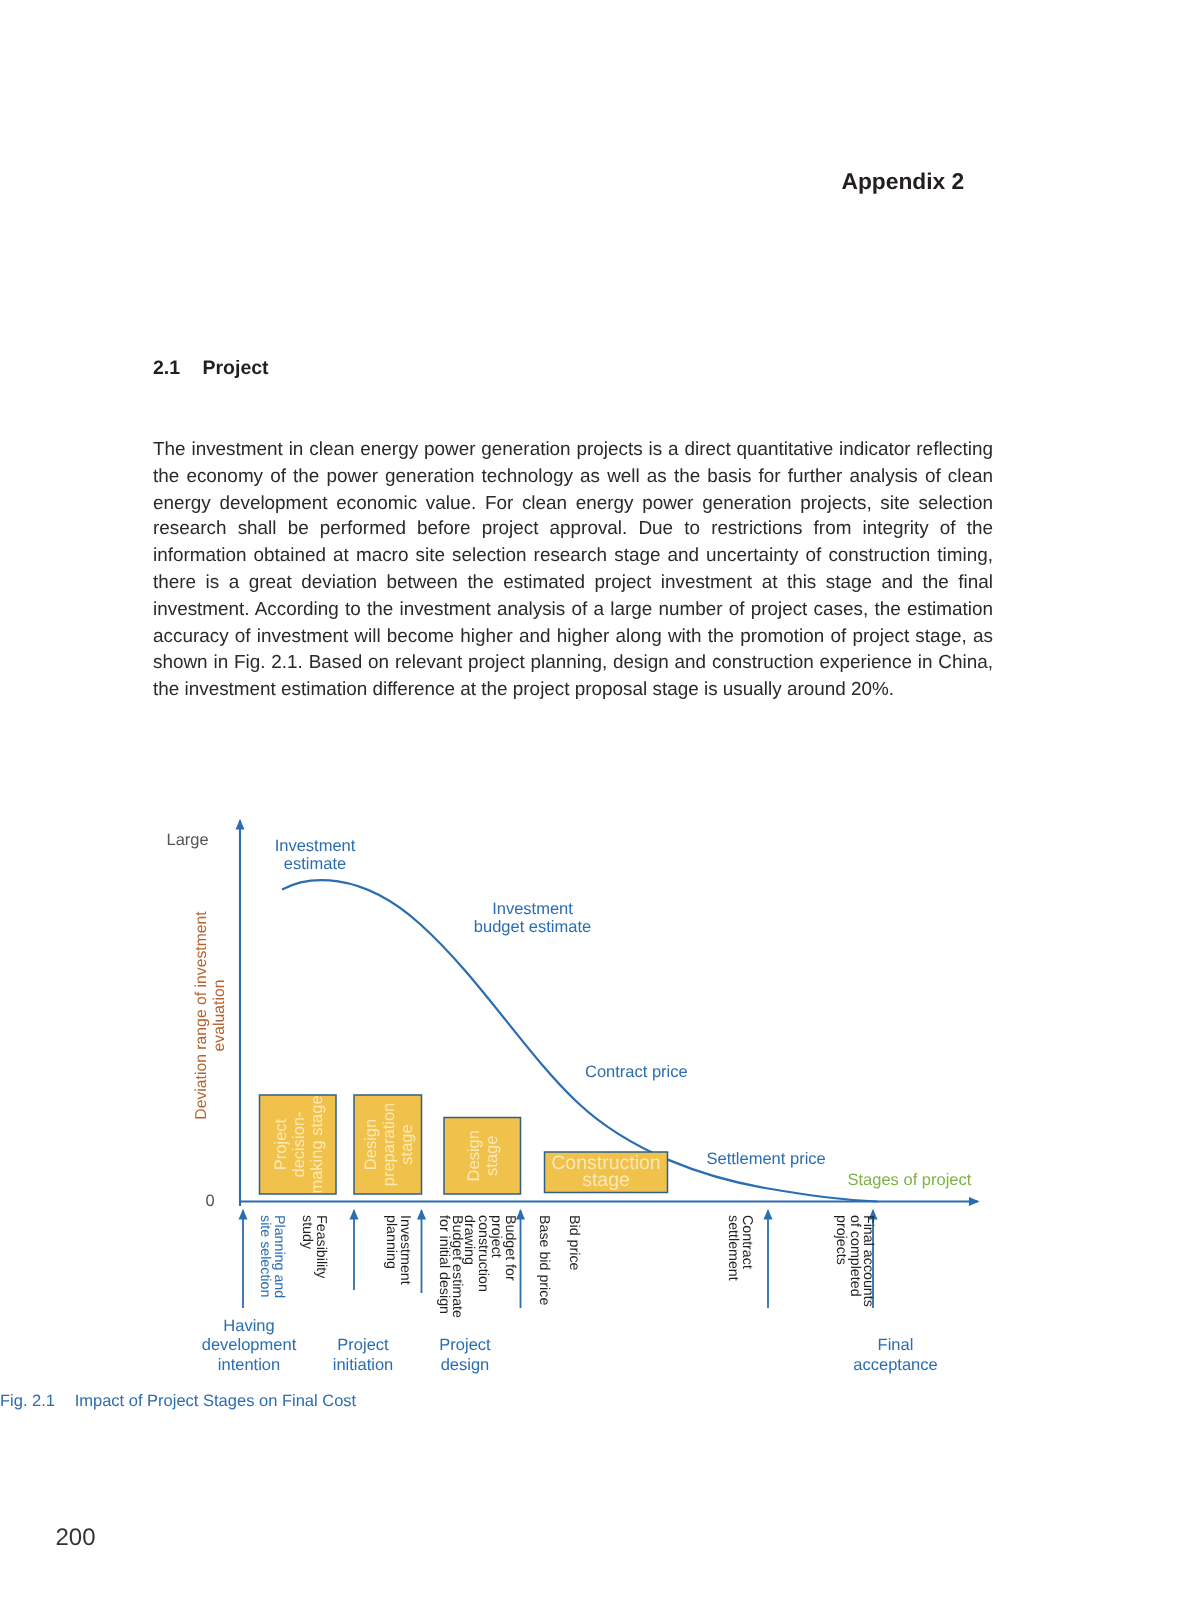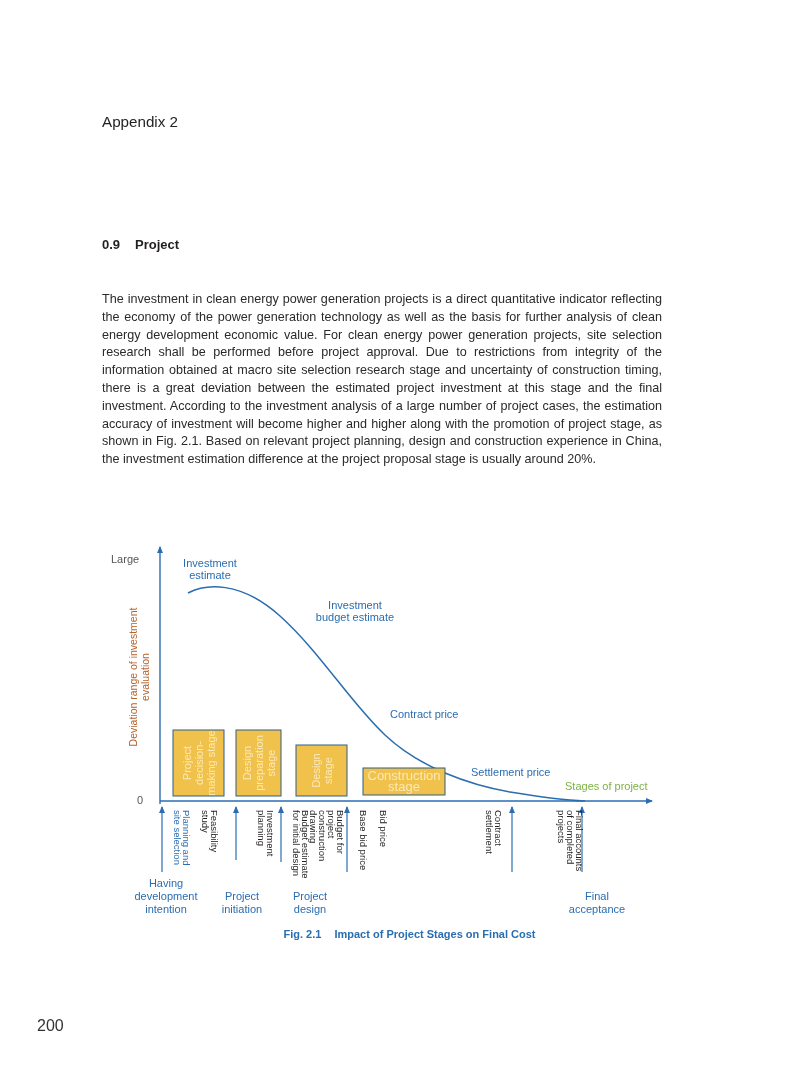--- a/index.html
+++ b/index.html
@@ -1,41 +1,41 @@
 <!DOCTYPE html>
 <html><head>
 <meta charset="utf-8">
 <style>
   html, body { margin: 0; padding: 0; background: #ffffff; }
   body { width: 793px; height: 1077px; position: relative; overflow: hidden;
          font-family: "Liberation Sans", sans-serif; color: #231f20; }
   .appendix-heading { position: absolute; left: 102px; top: 112px; width: 560px;
-         font-weight: normal; font-size: 15.2px; line-height: 19px; display: flex; }
+         font-weight: bold; font-size: 15.2px; line-height: 19px; display: flex; justify-content: flex-end; }
   .appendix-heading .num { width: 101px; flex: none; }
   .appendix-heading .title { flex: 1; }
   .section-heading { position: absolute; left: 102px; top: 237px; font-weight: bold;
          font-size: 13px; display: flex; }
   .section-heading .num { width: 33px; }
   .body-text { position: absolute; left: 102px; top: 273px; width: 560px;
          font-size: 12.6px; line-height: 17.8px; text-align: justify; color: #2a2a2a; margin-top: 18px; }
   .page-number { position: absolute; left: 37px; top: 1017px; font-size: 16px; color: #333; }
   svg.figure { position: absolute; left: 0; top: 540px; }
-  .fig-caption { position: absolute; left: 0; top: 928px; width: 763px; text-align: center;
-         font-size: 11px; font-weight: bold; color: #2a6db0; padding-left: 28px; }
+  .fig-caption { position: absolute; left: 0; top: 928px; width: 763px; 
+         font-size: 11px; font-weight: normal; color: #2a6db0; }
   .fig-caption .num { margin-right: 10px; }
 </style>
 </head>
 <body>
 
 <div class="appendix-heading">
   <span class="num">Appendix 2</span>
 </div>
 
 <div class="section-heading">
-  <span class="num">0.9</span>
+  <span class="num">2.1</span>
   <span>Project</span>
 </div>
 
 <div class="body-text">The investment in clean energy power generation projects is a direct quantitative indicator reflecting the economy of the power generation technology as well as the basis for further analysis of clean energy development economic value. For clean energy power generation projects, site selection research shall be performed before project approval. Due to restrictions from integrity of the information obtained at macro site selection research stage and uncertainty of construction timing, there is a great deviation between the estimated project investment at this stage and the final investment. According to the investment analysis of a large number of project cases, the estimation accuracy of investment will become higher and higher along with the promotion of project stage, as shown in Fig. 2.1. Based on relevant project planning, design and construction experience in China, the investment estimation difference at the project proposal stage is usually around 20%.</div>
 
 <svg class="figure" width="793" height="390" viewBox="0 0 793 390">
   <defs>
     <marker id="arrow" markerWidth="8" markerHeight="8" refX="6" refY="4" orient="auto" markerUnits="userSpaceOnUse">
       <path d="M0,1 L7,4 L0,7 Z" fill="#2a6db0"></path>
     </marker>

